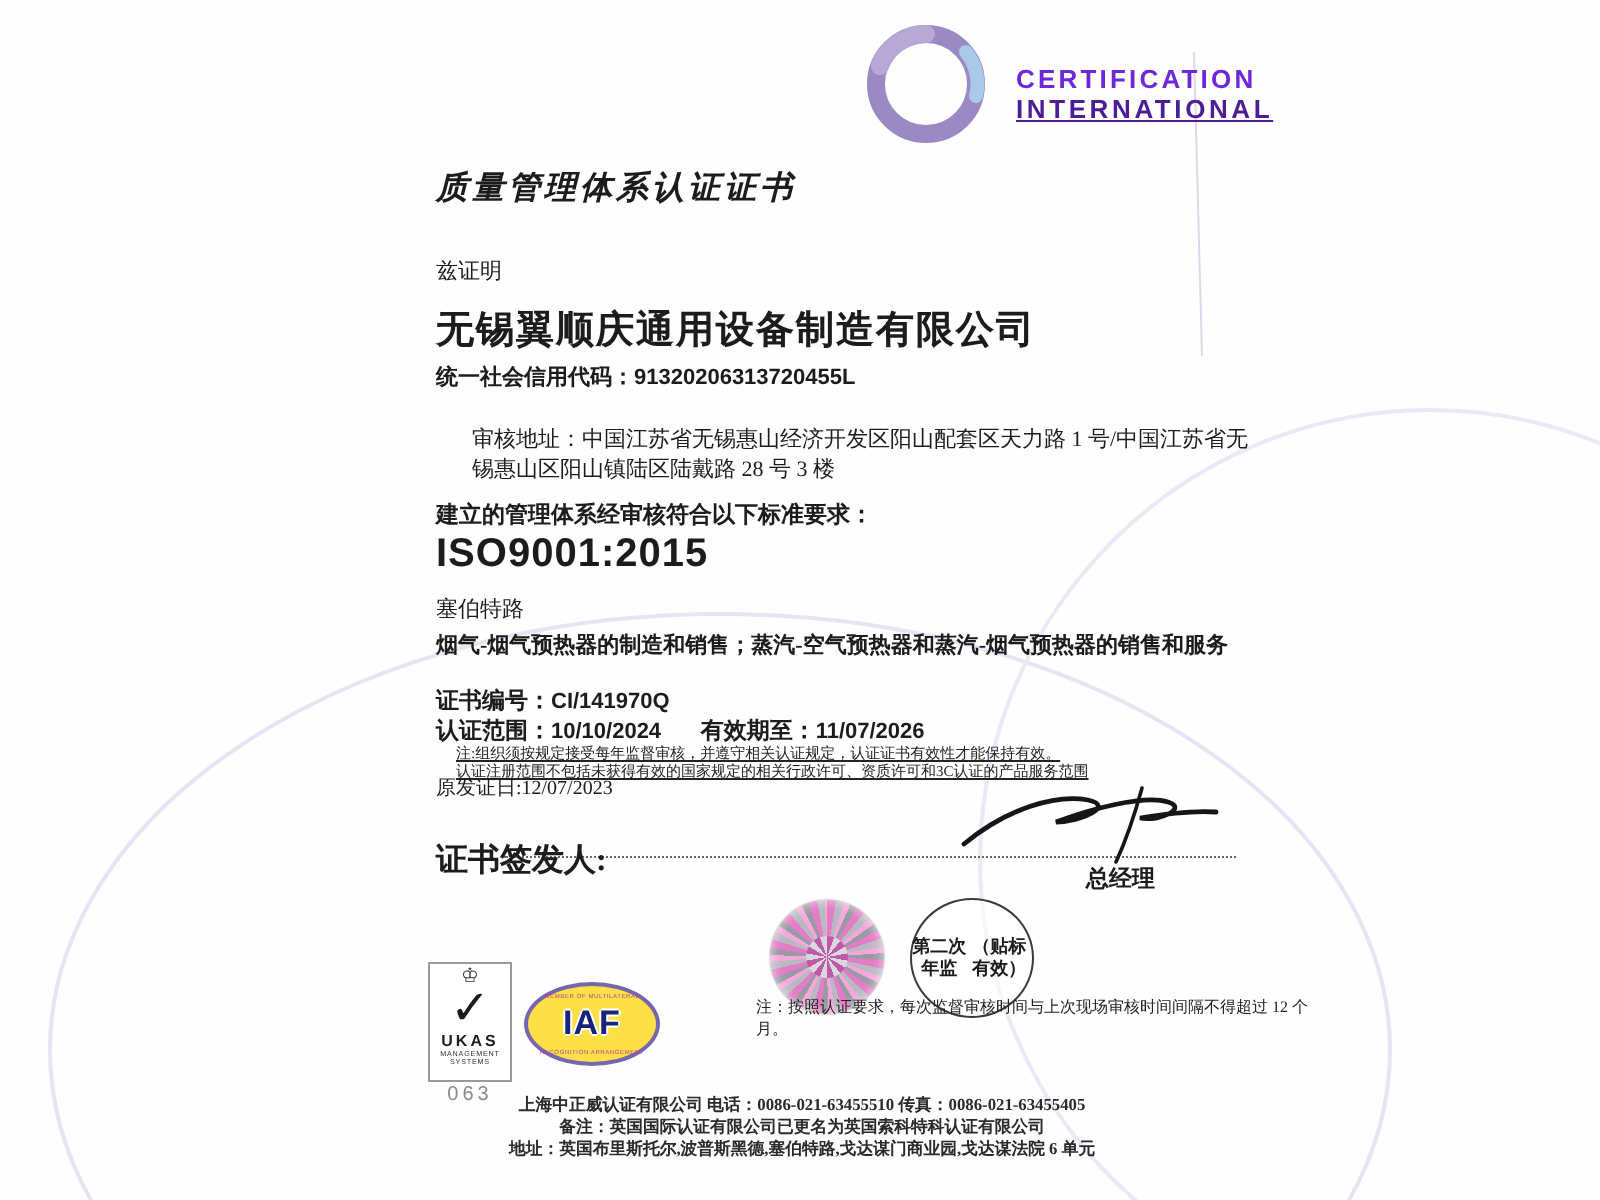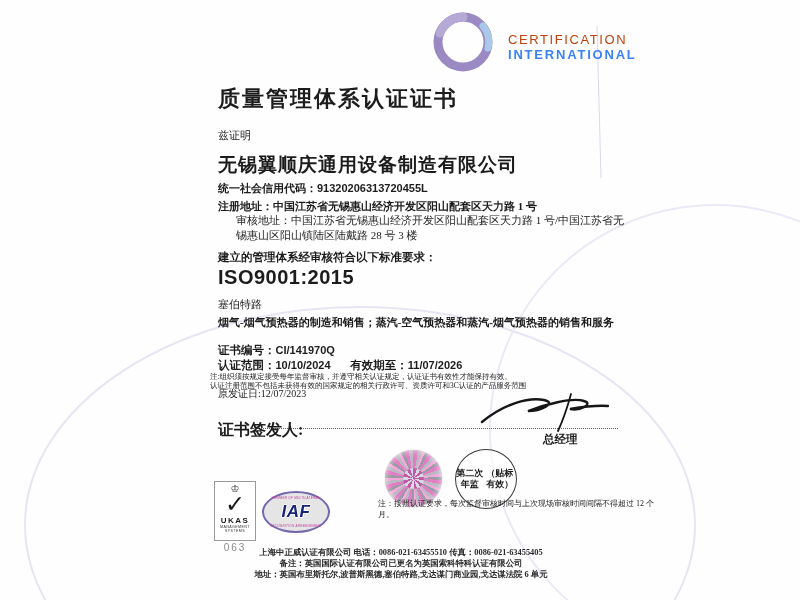--- a/index.html
+++ b/index.html
@@ -9,37 +9,37 @@
     font-family:"Liberation Serif","DejaVu Serif",serif;color:#1c1c1c;
   }
   .abs{position:absolute;}
   .sans{font-family:"Liberation Sans","DejaVu Sans",sans-serif;}
   .z{z-index:2;}
   
   .wm{z-index:0;left:0;top:0;}
   
   .logo-wrap{left:428px;top:6px;width:210px;height:72px;display:flex;align-items:center;z-index:2;}
   .logo-text{margin-left:8px;line-height:1.15;}
-  .logo-l1{font-size:13px;letter-spacing:1.6px;color:#c2410c;font-weight:normal;margin-top:11px;}
-  .logo-l2{font-size:13px;letter-spacing:1.8px;color:#3b82f6;font-weight:bold;}
+  .logo-l1{font-size:13px;letter-spacing:1.6px;color:#6d28d9;font-weight:bold;margin-top:11px;}
+  .logo-l2{font-size:13px;letter-spacing:1.8px;color:#4c1d95;font-weight:bold;text-decoration:underline;}
   
-  .title{left:218px;top:84px;font-size:22px;font-weight:bold;letter-spacing:2px;}
+  .title{left:218px;top:84px;font-size:16px;font-weight:bold;letter-spacing:2px;font-style:italic;}
   .certify{left:218px;top:128px;font-size:11px;}
   .company{left:218px;top:152px;font-size:19px;font-weight:bold;letter-spacing:1px;}
   .credit{left:218px;top:181px;font-size:11px;font-weight:bold;}
   .addr1{left:218px;top:199px;font-size:11px;width:400px;font-weight:bold;}
   .addr2{left:218px;top:213px;font-size:11px;width:398px;line-height:1.35;font-weight:normal;margin-left:18px;}
   .std-intro{left:218px;top:250px;font-size:11.5px;font-weight:bold;}
   .std-code{left:218px;top:266px;font-size:20px;font-weight:bold;letter-spacing:0.5px;}
   .scope-label{left:218px;top:297px;font-size:11px;}
   .scope-text{left:218px;top:315px;font-size:11px;font-weight:bold;width:400px;}
   .certno{left:218px;top:343px;font-size:11.5px;font-weight:bold;}
   .dates{left:218px;top:358px;font-size:11.5px;font-weight:bold;}
   .val{font-family:"Liberation Sans","DejaVu Sans",sans-serif;font-weight:bold;font-size:11px;}
-  .note-tiny{left:210px;top:373px;font-size:7.5px;line-height:1.15;width:400px;color:#222;}
+  .note-tiny{left:228px;top:373px;font-size:7.5px;line-height:1.15;width:400px;color:#222;text-decoration:underline;}
   .orig{left:218px;top:387px;font-size:10px;font-weight:normal;}
   .sig-svg{left:478px;top:390px;z-index:3;}
   .sig-line{left:252px;top:419px;width:366px;height:9px;border-bottom:1px dotted #666;}
   .signer{left:218px;top:420px;font-size:16px;font-weight:bold;}
   .signer-title{left:543px;top:432px;font-size:11.5px;font-weight:bold;}
   
   .holo{left:385px;top:450px;width:57px;height:57px;border-radius:50%;
     background:repeating-conic-gradient(#e27cc4 0 9deg,#b9b9c2 9deg 17deg,#f2a8da 17deg 24deg,#9a9aa4 24deg 31deg);
     box-shadow:inset 0 0 6px rgba(255,255,255,.7),0 0 1px #888;}
   .holo-core{position:absolute;left:18px;top:18px;width:21px;height:21px;border-radius:50%;
@@ -50,22 +50,22 @@
   .seal-note{left:378px;top:499px;width:282px;font-size:8px;line-height:1.35;color:#222;}
   
   .ukas{left:214px;top:481px;width:42px;height:60px;border:1px solid #9a9a9a;background:#fff;
     display:flex;flex-direction:column;align-items:center;justify-content:flex-start;padding-top:2px;box-sizing:border-box;}
   .ukas .crown{font-size:10px;line-height:1;color:#333;}
   .ukas .check{font-size:24px;line-height:0.9;font-weight:bold;color:#1a1a1a;font-family:"DejaVu Sans",sans-serif;}
   .ukas .uname{font-size:8px;font-weight:bold;letter-spacing:1.5px;margin-top:0;}
   .ukas .usub{font-size:3.6px;letter-spacing:0.4px;text-align:center;line-height:1.2;color:#333;}
   .ukas-no{left:214px;top:542px;width:42px;text-align:center;font-size:10px;color:#8a8a8a;letter-spacing:2px;font-family:"Liberation Sans",sans-serif;}
   .iaf{left:262px;top:491px;width:68px;height:42px;border-radius:50%;
-    background:#e5e5e5;border:2px solid #7566ad;box-sizing:border-box;
-    display:flex;align-items:center;justify-content:center;position:absolute;font-style:italic;}
+    background:#fde047;border:2px solid #7566ad;box-sizing:border-box;
+    display:flex;align-items:center;justify-content:center;position:absolute;}
   .iaf-txt{font-size:17px;font-weight:bold;color:#18247a;font-family:"Liberation Sans",sans-serif;
     text-shadow:-1px 0 #fff,1px 0 #fff,0 -1px #fff,0 1px #fff;letter-spacing:0.5px;}
   .iaf-arc{position:absolute;width:100%;text-align:center;font-size:3px;color:#c03a9a;font-family:"Liberation Sans",sans-serif;letter-spacing:0.3px;}
   .iaf-top{top:3px;} .iaf-bot{bottom:3px;}
   
   .footer{left:178px;top:548px;width:446px;text-align:center;font-size:8.4px;line-height:1.3;
     color:#2a2a2a;font-weight:bold;}
   .footer div{white-space:nowrap;}
 </style>
 </head>
@@ -90,23 +90,20 @@
       <div class="logo-l2">INTERNATIONAL</div>
     </div>
   </div>
 
   <div class="abs z title">质量管理体系认证证书</div>
   <div class="abs z certify">兹证明</div>
 
   <div class="abs z company">无锡翼顺庆通用设备制造有限公司</div>
   <div class="abs z credit">
     <span>统一社会信用代码：</span><span class="val">91320206313720455L</span>
-  </div>
-  <div class="abs z addr1">
-    <span>注册地址：</span><span>中国江苏省无锡惠山经济开发区阳山配套区天力路 1 号</span>
   </div>
   <div class="abs z addr2">
     <span>审核地址：</span><span>中国江苏省无锡惠山经济开发区阳山配套区天力路 1 号/中国江苏省无锡惠山区阳山镇陆区陆戴路 28 号 3 楼</span>
   </div>
 
   <div class="abs z std-intro">建立的管理体系经审核符合以下标准要求：</div>
   <div class="abs z std-code sans">ISO9001:2015</div>
   <div class="abs z scope-label">塞伯特路</div>
   <div class="abs z scope-text">烟气-烟气预热器的制造和销售；蒸汽-空气预热器和蒸汽-烟气预热器的销售和服务</div>
 

